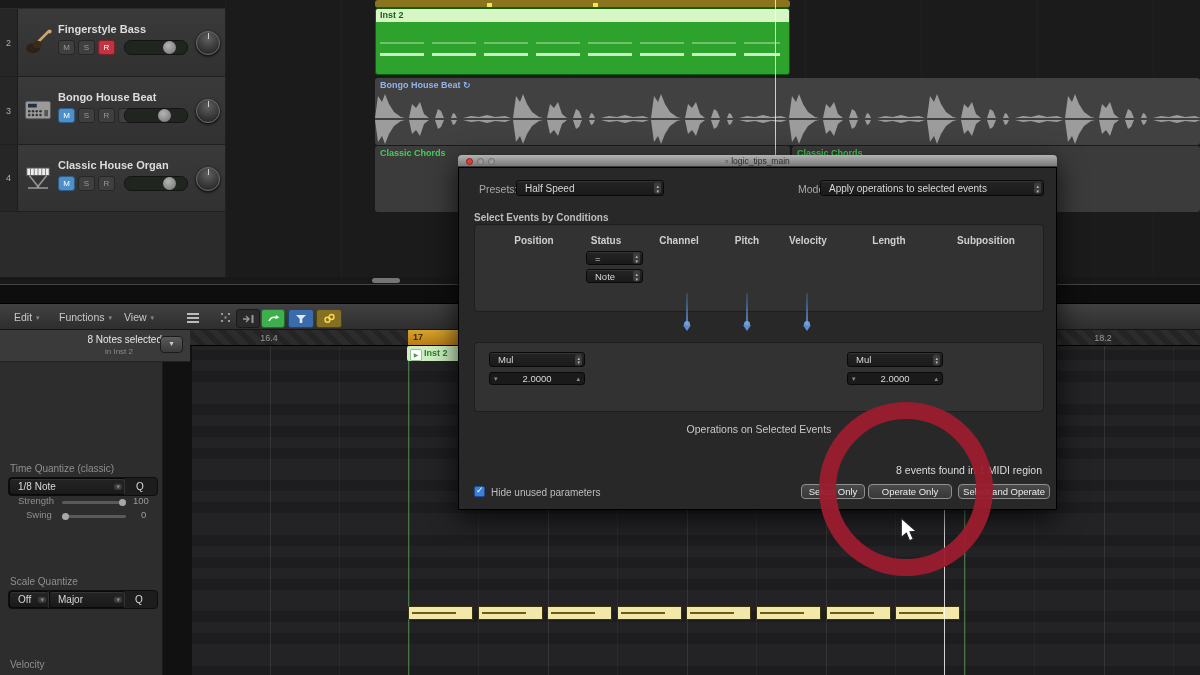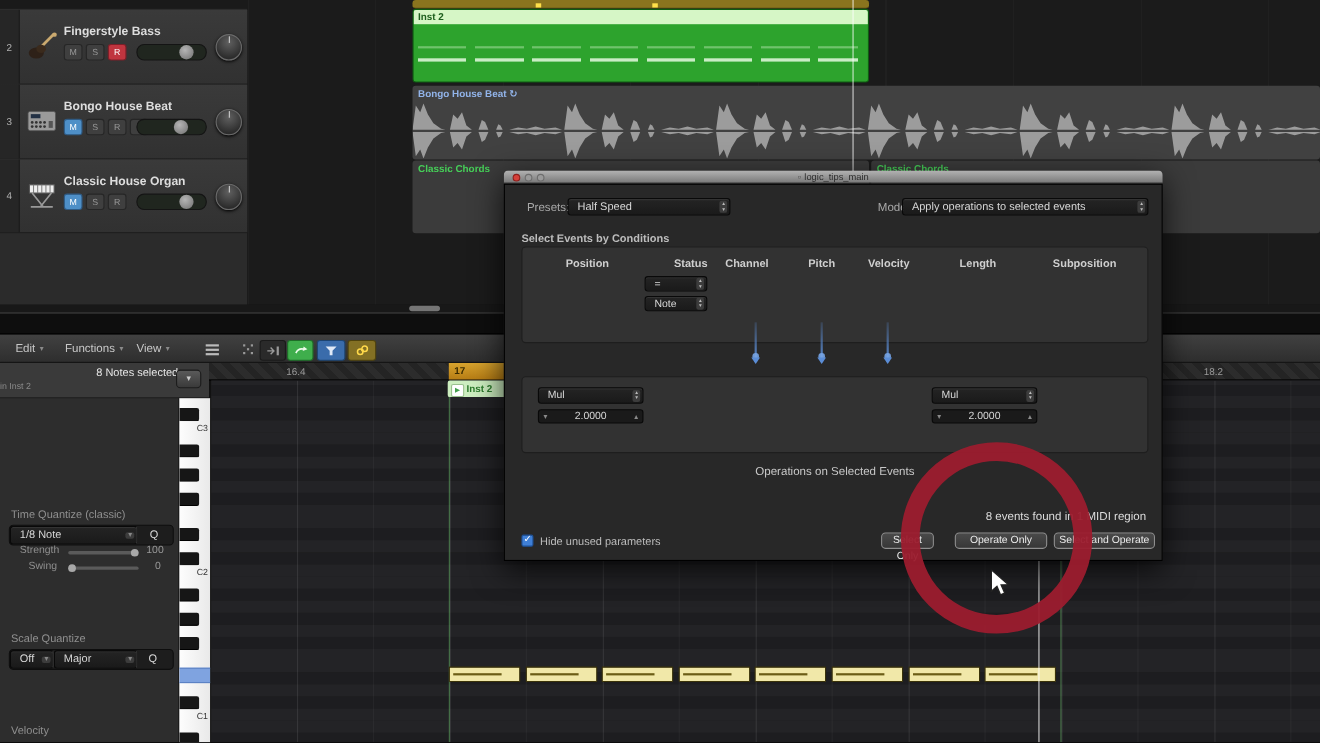--- a/index.html
+++ b/index.html
@@ -52,21 +52,21 @@
   .tib.dark{background:#2a2a2a;border:1px solid #1a1a1a;}
   .tib.green{background:#3fae4c;border:1px solid #1e6e28;}
   .tib.blue{background:#3a6cab;border:1px solid #1d4471;}
   .tib.olive{background:#837024;border:1px solid #4f430e;}
   .glyph-lines{width:12px;height:2px;background:#bbb;box-shadow:0 4px 0 #bbb,0 8px 0 #bbb;margin-top:-8px;}
   .glyph-dots{width:2px;height:2px;background:#999;box-shadow:7px 0 0 #999,0 7px 0 #999,7px 7px 0 #999,3.5px 3.5px 0 #999;margin-top:-7px;}
 
   
   #pr-header{left:0;top:330px;width:190px;height:32px;background:#3a3a3a;border-bottom:1px solid #222;box-sizing:border-box;}
   #sel-title{position:absolute;left:0;top:4px;width:162px;text-align:right;color:#e8e8e8;font-size:10px;font-weight:normal;}
-  #sel-sub{position:absolute;left:0;top:17px;width:162px;text-align:left;color:#8a8a8a;font-size:8px;}
+  #sel-sub{position:absolute;left:0;top:17px;width:162px;text-align:center;color:#8a8a8a;font-size:8px;padding-left:38px;}
   #sel-dd{position:absolute;left:160px;top:6px;width:21px;height:15px;border-radius:4px;background:linear-gradient(#5a5a5a,#3a3a3a);border:1px solid #1c1c1c;color:#ccc;font-size:8px;text-align:center;line-height:14px;}
   #ruler{left:190px;top:330px;width:1010px;height:16px;background:repeating-linear-gradient(45deg,#2c2c2c 0 6px,#242424 6px 12px);border-bottom:1px solid #000;box-sizing:border-box;}
   .ruler-num{position:absolute;top:3px;color:#9a9a9a;font-size:9px;transform:translateX(-50%);}
   #cycle-band{position:absolute;left:218px;top:0;width:556px;height:15px;background:linear-gradient(#d7a32e,#b77d14);}
   #cycle-label{position:absolute;left:5px;top:2px;color:#3c2c00;font-size:9px;font-weight:bold;}
   #region-tab{left:407px;top:346px;width:56px;height:15px;background:#cdeec0;border-radius:2px;z-index:8;}
   #region-tab .play{position:absolute;left:3px;top:2.5px;width:10px;height:10px;background:#fff;border:1px solid #9ac08e;border-radius:2px;color:#44a04e;font-size:6px;line-height:10px;text-align:center;}
   #region-tab .tlabel{position:absolute;left:17px;top:2px;color:#2c7a2c;font-size:9px;font-weight:bold;}
 
   
@@ -337,37 +337,20 @@
     <span class="insp-label" style="left:10px;top:214px">Scale Quantize</span>
     <div class="cap" style="left:8px;top:228px;width:148px">
       <span class="seg dd" style="width:40px">Off</span>
       <span class="seg dd" style="width:76px">Major</span>
       <span class="seg" style="width:28px">Q</span>
     </div>
 
     <span class="insp-label" style="left:10px;top:297px">Velocity</span>
   </div>
 
-  <div id="keys" class="abs">
-    <span class="oct-label" style="top:23px">C3</span>
-    <span class="oct-label" style="top:154px">C2</span>
-    <span class="oct-label" style="top:285px">C1</span>
-    <div class="blue-key" style="top:245px"></div>
-  <div class="black-key" style="top: 303.816px;"></div>
-      <div class="black-key" style="top: 271.092px;"></div>
-      <div class="black-key" style="top: 216.552px;"></div>
-      <div class="black-key" style="top: 194.736px;"></div>
-      <div class="black-key" style="top: 172.92px;"></div>
-      <div class="black-key" style="top: 140.196px;"></div>
-      <div class="black-key" style="top: 118.38px;"></div>
-      <div class="black-key" style="top: 85.656px;"></div>
-      <div class="black-key" style="top: 63.84px;"></div>
-      <div class="black-key" style="top: 42.024px;"></div>
-      <div class="black-key" style="top: 9.3px;"></div>
-    </div>
 
   <div id="grid" class="abs">
     <div class="region-border" style="left:216px"></div>
     <div class="region-border" style="left:772px"></div>
   <div class="grid-row dark" style="top: 319.816px;"></div>
       <div class="grid-row" style="top: 308.908px;"></div>
       <div class="grid-row" style="top: 298px;"></div>
       <div class="grid-row dark" style="top: 287.092px;"></div>
       <div class="grid-row" style="top: 276.184px;"></div>
       <div class="grid-row dark" style="top: 265.276px;"></div>
@@ -436,21 +419,21 @@
         </div>
       <span class="dlg-label" style="left:339px;top:15px">Mode:</span>
       <div class="dd" style="left:361px;top:12px;width:224px;height:16px">
           <span>Apply operations to selected events</span>
         </div>
 
       <span class="dlg-label" style="left:15px;top:44px;color:#bdbdbd;font-weight:bold;font-size:10px">Select Events by Conditions</span>
 
       <div class="dlg-panel" style="top:56px;height:88px">
         <span class="col-head" style="left:59px">Position</span>
-        <span class="col-head" style="left:153px">Status</span>
+        <span class="col-head" style="left:131px">Status</span>
         <span class="col-head" style="left:204px">Channel</span>
         <span class="col-head" style="left:272px">Pitch</span>
         <span class="col-head" style="left:333px">Velocity</span>
         <span class="col-head" style="left:414px">Length</span>
         <span class="col-head" style="left:511px">Subposition</span>
         <div class="dd" style="left:111px;top:26px;width:57px;height:14px;font-size:9.5px">
             <span>=</span>
           </div>
         <div class="dd" style="left:111px;top:44px;width:57px;height:14px;font-size:9.5px">
             <span>Note</span>
@@ -476,21 +459,21 @@
           </div>
       </div>
 
       <span class="dlg-label" style="left:300px;top:255px;transform:translateX(-50%);color:#c8c8c8">Operations on Selected Events</span>
 
       <span id="result-text" style="right:14px;top:296px">8 events found in 1 MIDI region</span>
 
       <span id="chk" style="left:15px;top:318px"></span>
       <span class="dlg-label" style="left:32px;top:319px;color:#bdbdbd;font-size:10px">Hide unused parameters</span>
 
-      <span class="dlg-btn" style="left:342px;top:316px;width:48px">Select Only</span>
+      <span class="dlg-btn" style="left:342px;top:316px;width:64px">Select Only</span>
       <span class="dlg-btn" style="left:409px;top:316px;width:84px">Operate Only</span>
       <span class="dlg-btn" style="left:499px;top:316px;width:92px">Select and Operate</span>
     </div>
   </div>
 
   <div id="red-circle" class="abs"></div>
   <svg id="cursor" class="abs" width="22" height="24" viewBox="0 0 13 15">
     <path d="M1,0 L1,12.2 L4.2,9.5 L6.2,14.2 L8.6,13.2 L6.6,8.6 L10.6,8.4 Z" fill="#fff" stroke="#222" stroke-width="0.8"></path>
   </svg>
 

